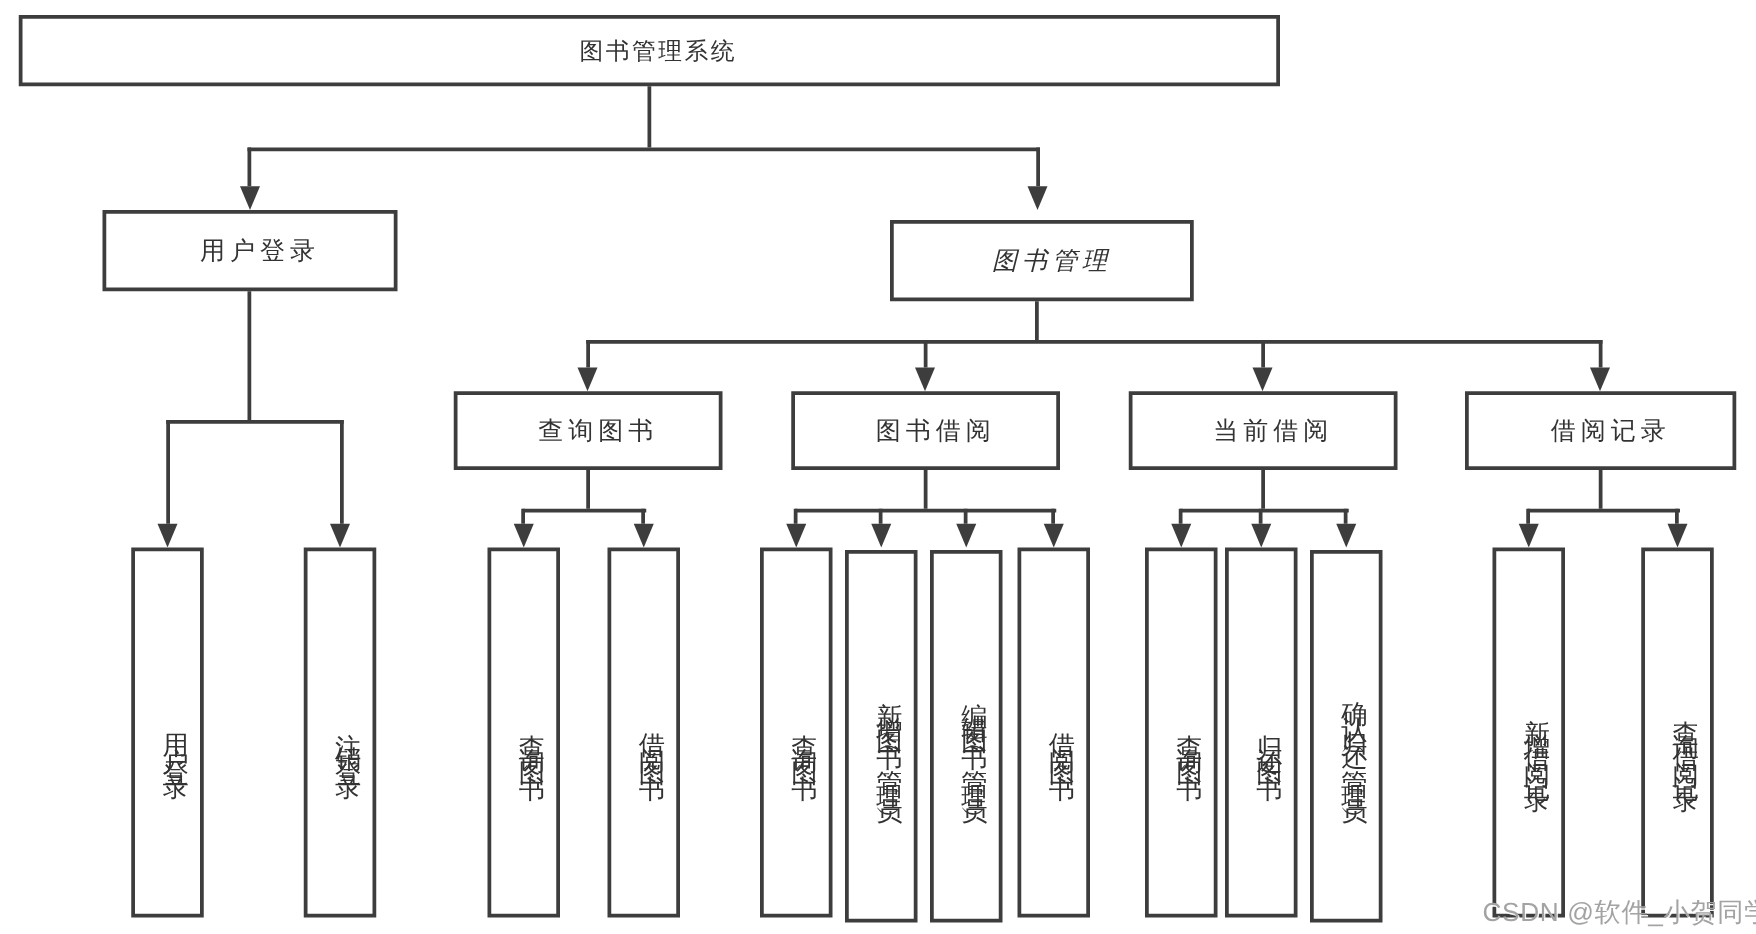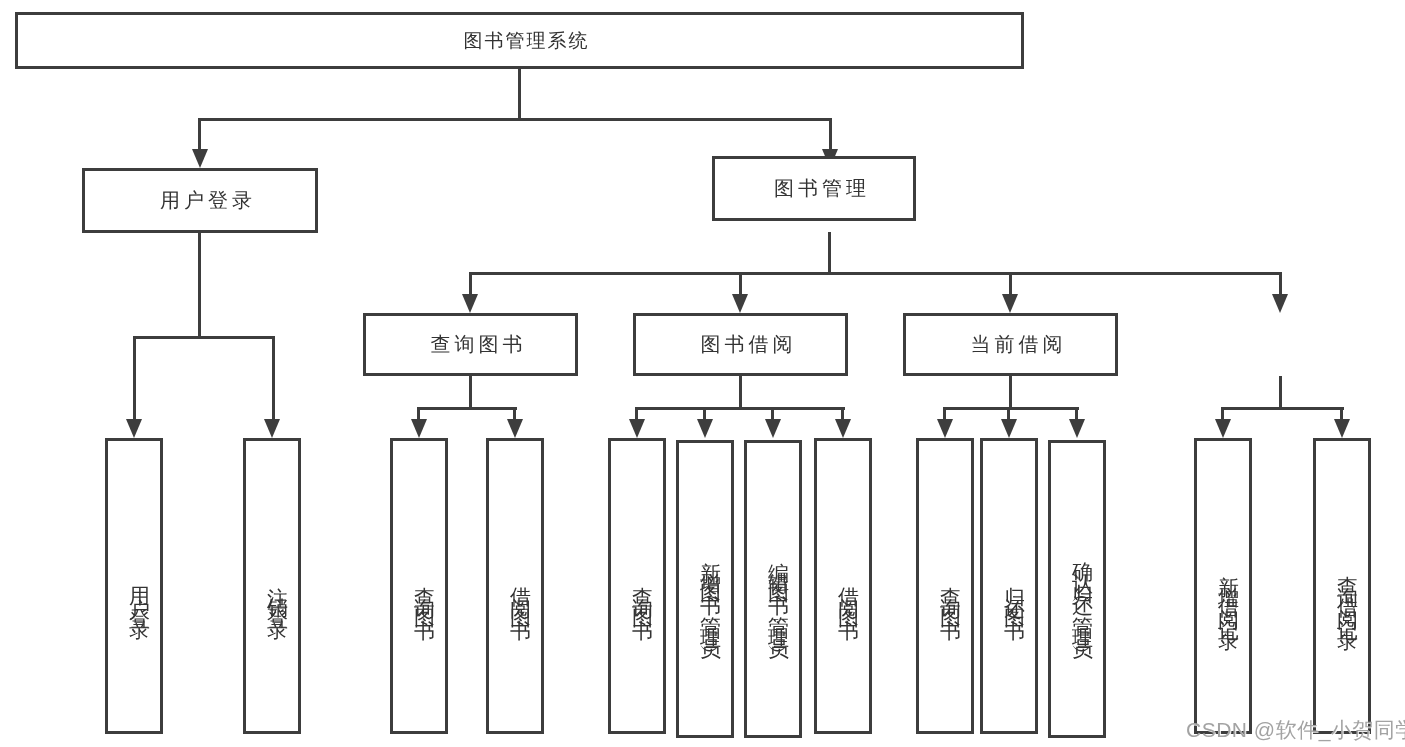--- a/index.html
+++ b/index.html
@@ -102,32 +102,35 @@
   <div class="arr" style="left:1215px;top:419px;"></div>
   <div class="arr" style="left:1334px;top:419px;"></div>
 
   <div class="box" style="left:15px;top:12px;width:1009px;height:57px;">
     <span class="root-label">图书管理系统</span>
   </div>
 
   <div class="box" style="left:82px;top:168px;width:236px;height:65px;">
     <span class="hlabel">用户登录</span>
   </div>
-  <div class="box" style="left:712px;top:156px;width:204px;height:65px;">
+  <div class="box" style="left:712px;top:176px;width:243px;height:65px;font-style:italic;">
     <span class="hlabel">图书管理</span>
   </div>
 
   <div class="box" style="left:363px;top:313px;width:215px;height:63px;">
     <span class="hlabel">查询图书</span>
   </div>
   <div class="box" style="left:903px;top:313px;width:215px;height:63px;">
     <span class="hlabel">当前借阅</span>
   </div>
   <div class="box" style="left:633px;top:313px;width:215px;height:63px;">
     <span class="hlabel">图书借阅</span>
+  </div>
+  <div class="box" style="left:1172px;top:313px;width:217px;height:63px;">
+    <span class="hlabel">借阅记录</span>
   </div>
 
   <div class="box" style="left:105px;top:438px;width:58px;height:296px;">
     <span class="vlabel">用户登录</span>
   </div>
   <div class="box" style="left:243px;top:438px;width:58px;height:296px;">
     <span class="vlabel">注销登录</span>
   </div>
 
   <div class="box" style="left:390px;top:438px;width:58px;height:296px;">

